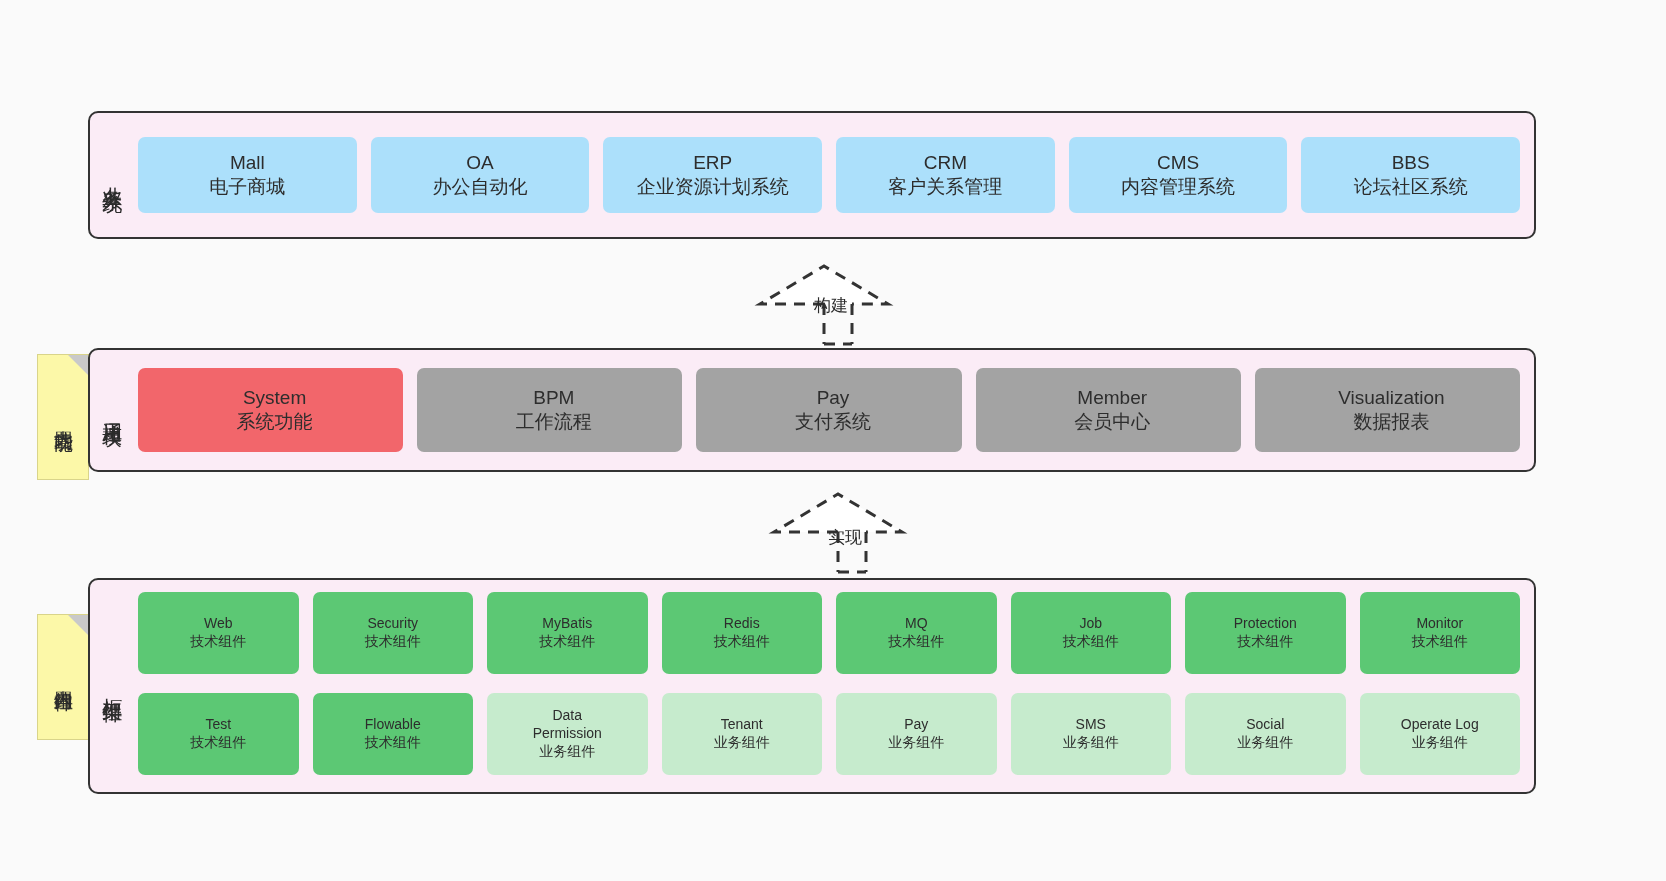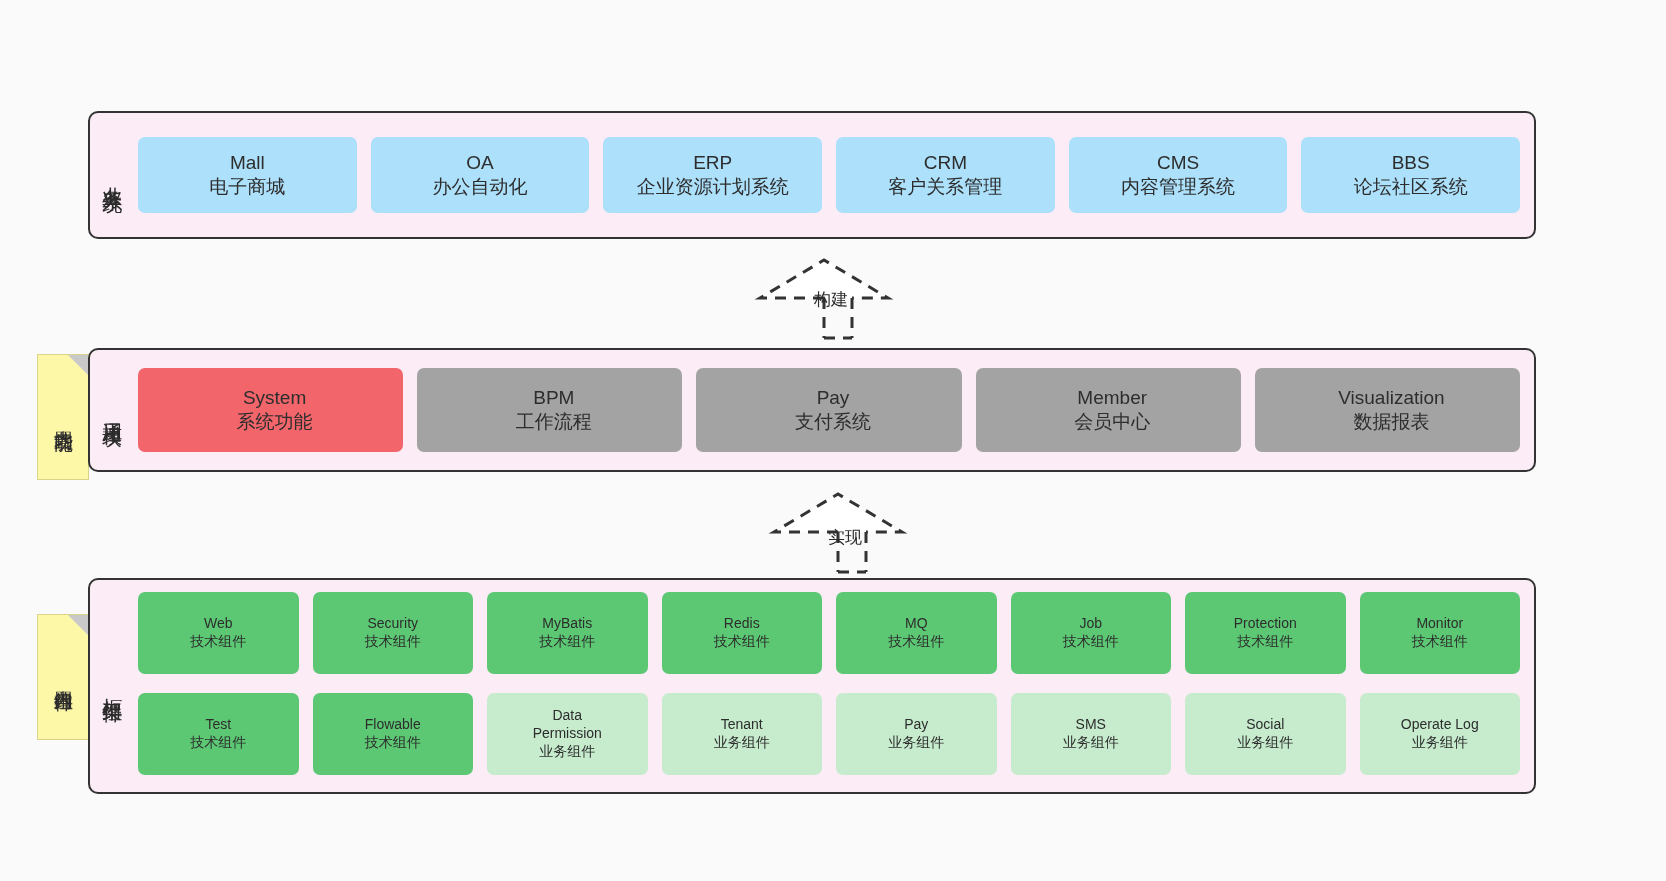--- a/index.html
+++ b/index.html
@@ -144,21 +144,21 @@
         <div class="t1">CMS</div>
         <div class="t2">内容管理系统</div>
       </div>
       <div class="card blue">
         <div class="t1">BBS</div>
         <div class="t2">论坛社区系统</div>
       </div>
     </div>
   </div>
 
-  <div class="uml" style="left:752px; top:256px; width:160px; height:84px;">
+  <div class="uml" style="left:752px; top:262px; width:160px; height:84px;">
     <svg width="160" height="84" viewBox="0 0 160 84">
       <path d="M 72 42 L 8 42 L 72 4 L 136 42 L 100 42" fill="#ffffff" stroke="#333333" stroke-width="3" stroke-dasharray="11,8" stroke-linecap="butt" fill-rule="evenodd"></path>
       <path d="M 72 42 L 72 82" fill="none" stroke="#333333" stroke-width="3" stroke-dasharray="11,8"></path>
       <path d="M 100 42 L 100 82" fill="none" stroke="#333333" stroke-width="3" stroke-dasharray="11,8"></path>
       <path d="M 72 82 L 100 82" fill="none" stroke="#333333" stroke-width="3" stroke-dasharray="11,8"></path>
     </svg>
     <div class="lbl" style="left:62px; top:32px;">构建</div>
   </div>
 
   <div class="note" style="left:37px; top:354px; width:52px; height:126px;">

